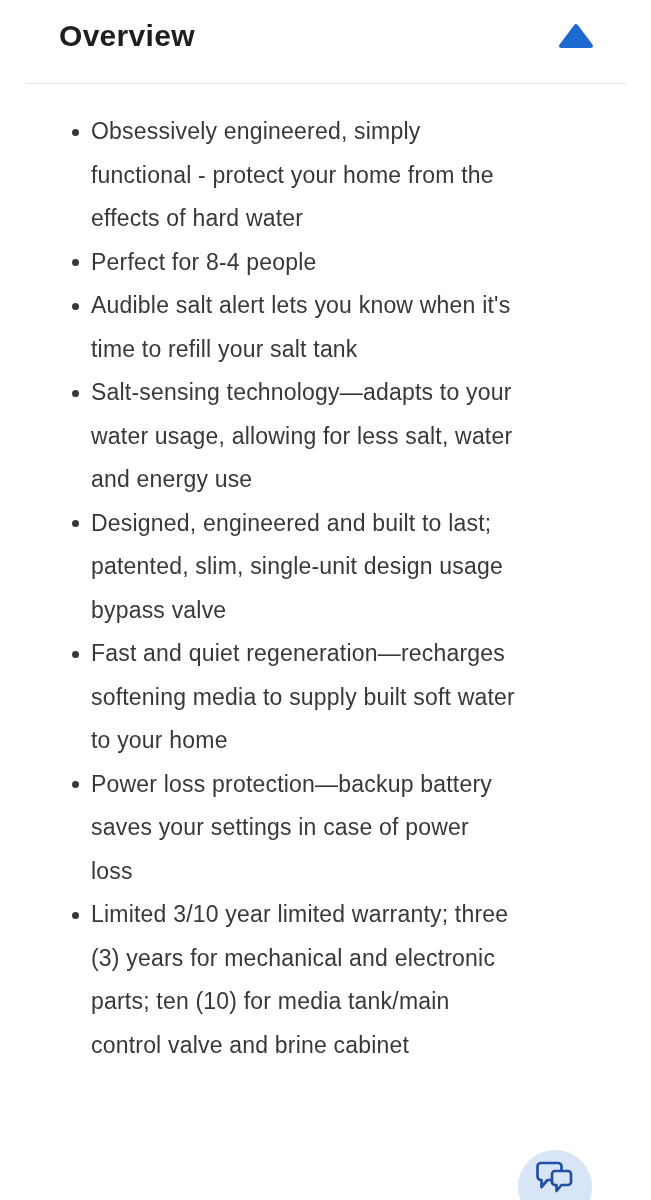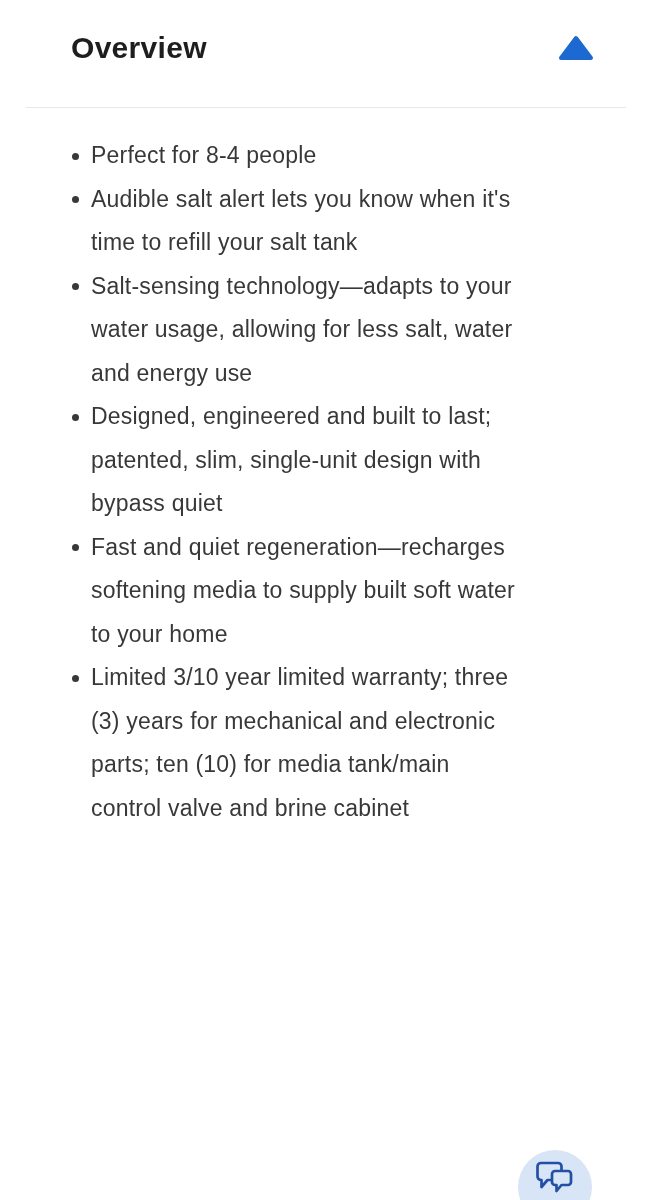--- a/index.html
+++ b/index.html
@@ -10,21 +10,21 @@
     background:#ffffff;
     font-family:"Liberation Sans", sans-serif;
   }
   .accordion-header{
     display:flex;
     align-items:center;
     justify-content:space-between;
     padding:18px 57px 0 59px;
   }
   .section-title{
-    margin:12px;
+    margin:0;
     font-size:30px;
     line-height:36px;
     font-weight:700;
     color:#1e1e1e;
     letter-spacing:.3px;
   }
   .chevron-btn{
     background:none;border:none;padding:0;margin:0;
     cursor:pointer;display:block;line-height:0;
   }
@@ -83,25 +83,27 @@
         <svg width="36" height="26" viewBox="0 0 36 26" aria-hidden="true">
           <path d="M18 3 L33 23 L3 23 Z" fill="#1c69d2" stroke="#1c69d2" stroke-width="4" stroke-linejoin="round"></path>
         </svg>
       </span>
     </button>
   </div>
 
   <div class="divider"></div>
 
   <ul class="bullet-list">
+    <li>Obsessively engineered, simply functional - protect your home from the effects of hard water</li>
     <li>Perfect for 8-4 people</li>
     <li>Audible salt alert lets you know when it's time to refill your salt tank</li>
     <li>Salt-sensing technology—adapts to your water usage, allowing for less salt, water and energy use</li>
-    <li>Designed, engineered and built to last; patented, slim, single-unit design with bypass quiet</li>
+    <li>Designed, engineered and built to last; patented, slim, single-unit design usage bypass valve</li>
     <li>Fast and quiet regeneration—recharges softening media to supply built soft water to your home</li>
+    <li>Power loss protection—backup battery saves your settings in case of power loss</li>
     <li>Limited 3/10 year limited warranty; three (3) years for mechanical and electronic parts; ten (10) for media tank/main control valve and brine cabinet</li>
   </ul>
 
   <button class="chat-fab">
     <span>
       <svg width="40" height="36" viewBox="0 0 40 36" aria-hidden="true">
         <path d="M6 2 h17 a3.5 3.5 0 0 1 3.5 3.5 v10 a3.5 3.5 0 0 1 -3.5 3.5 h-10.5 l-6 7 v-7 h-0.5 a3.5 3.5 0 0 1 -3.5 -3.5 v-10 A3.5 3.5 0 0 1 6 2 Z" fill="#d8e5f6" stroke="#2350a4" stroke-width="2.7" stroke-linejoin="round"></path>
         <path d="M20 10 h13 a3 3 0 0 1 3 3 v8 a3 3 0 0 1 -3 3 h-6.5 l-5 6 v-6 h-1.5 a3 3 0 0 1 -3 -3 v-8 a3 3 0 0 1 3 -3 Z" fill="#d8e5f6" stroke="#2350a4" stroke-width="2.7" stroke-linejoin="round"></path>
       </svg>
     </span>

